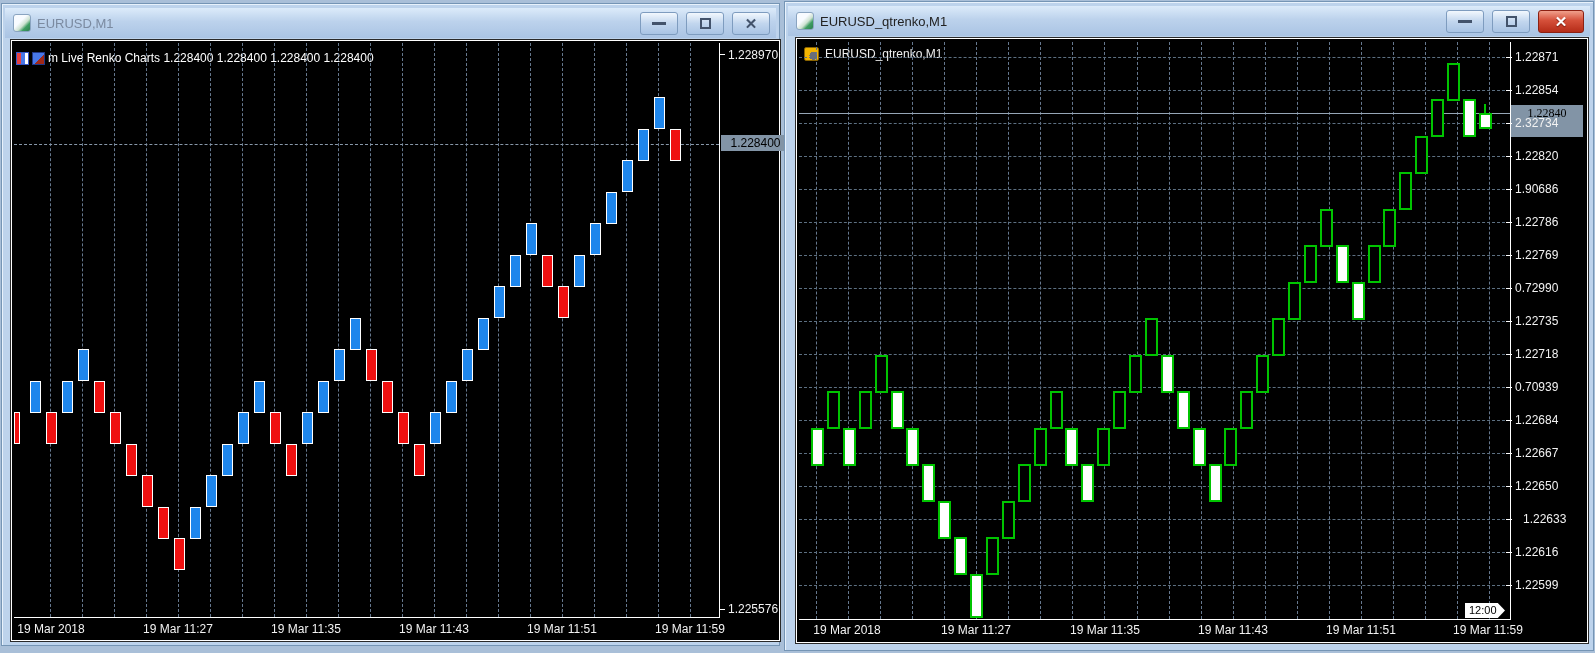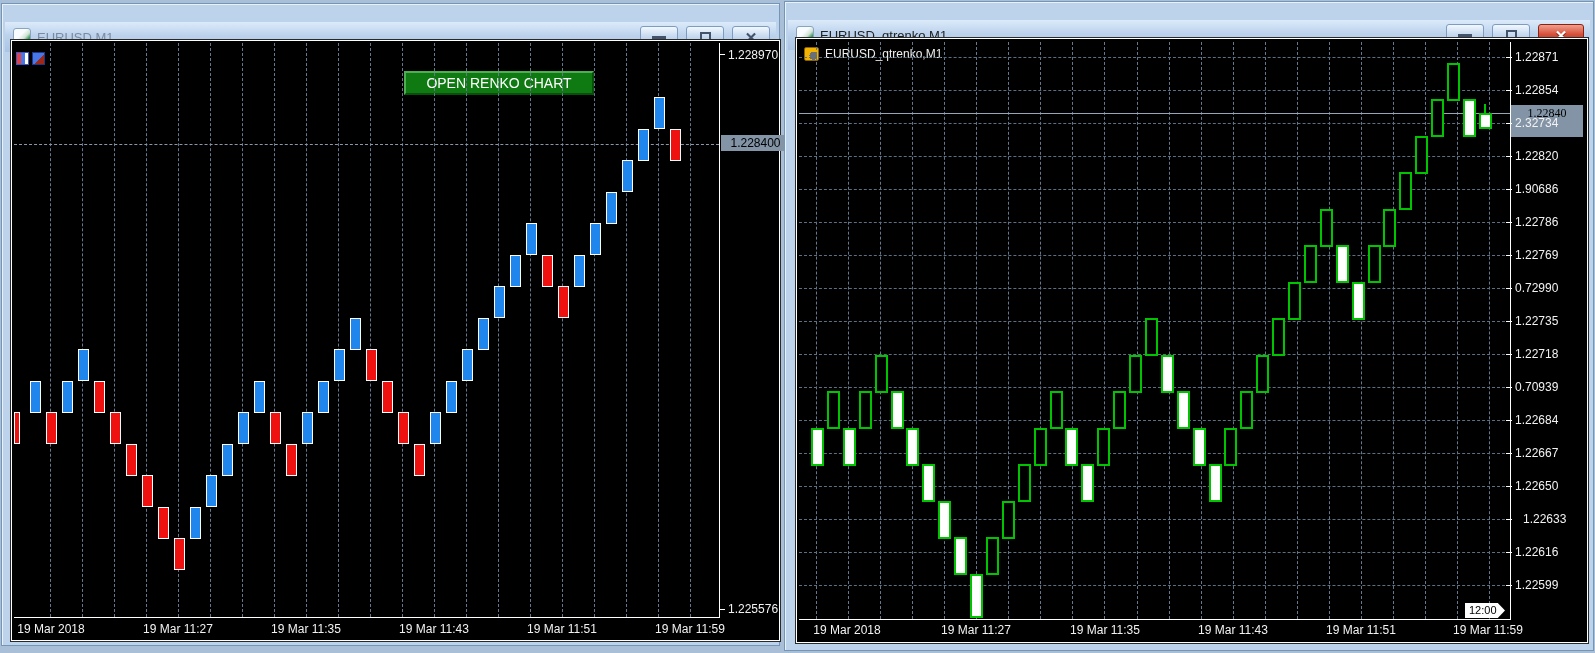--- a/index.html
+++ b/index.html
@@ -1,19 +1,19 @@
 <!DOCTYPE html>
 <html><head>
 <meta charset="utf-8">
 <style>
   * { margin:0; padding:0; box-sizing:border-box; }
   html,body { width:1595px; height:653px; overflow:hidden; background:#a9bfd8; font-family:"Liberation Sans", sans-serif; }
 
   .window { position:absolute; background:#bdd3ec; border:1px solid #7595b5; box-shadow: inset 1px 1px 0 #e8f2fc; }
-  .titlebar { position:absolute; left:3px; right:3px; top:18px; height:30px;
+  .titlebar { position:absolute; left:3px; right:3px; top:4px; height:30px;
     background:linear-gradient(#dcebfa,#bcd2ec 45%,#aac4e4); display:flex; align-items:center; }
   .title-icon { width:18px; height:18px; margin:0 6px 0 8px; border:1px solid #8aa4c0; border-radius:3px;
     background:linear-gradient(135deg,#f8fbff 40%,#cfe2d2 60%, #3f9e63 75%, #2d7f4e); }
   .title-text { font-size:13px; }
   .winbtns { position:absolute; right:6px; top:4px; display:flex; gap:8px; }
   .wbtn { width:38px; height:23px; border:1px solid #7e9cbf; border-radius:3px;
     background:linear-gradient(#f2f8fe,#c2d6ee 50%,#a9c4e4); display:flex; align-items:center; justify-content:center; }
   .wbtn .bar { width:14px; height:3px; background:#43536b; }
   .wbtn .sq { width:11px; height:11px; border:2px solid #43536b; background:transparent; }
   .wbtn .x { font-size:15px; font-weight:bold; color:#43536b; line-height:1; }
@@ -75,22 +75,22 @@
         </div>
       <div class="wbtn">
           <div class="x">✕</div>
         </div>
     </div>
   </div>
   <div class="chartbox" id="chart1" style="left:9px; top:36px; width:769px; height:601px;">
     <div class="ind-row" style="left:4px; top:8px; height:18px;">
       <div class="ic ic-table"></div>
       <div class="ic ic-objects"></div>
-    </div>
-    <div class="greenbtn" style="left:392px; top:30px; width:190px; height:24px;">OPEN RENKO CHART</div>
+      <span>m Live Renko Charts 1.228400 1.228400 1.228400 1.228400</span>
+    </div>
     <div id="plot1" style="position:absolute; left:2px; top:2px; width:705px; height:574px;">
         <div class="vline" style="left: 36px; top: 0px; height: 574px;"></div>
         <div class="vline" style="left: 68px; top: 0px; height: 574px;"></div>
         <div class="vline" style="left: 100px; top: 0px; height: 574px;"></div>
         <div class="vline" style="left: 132px; top: 0px; height: 574px;"></div>
         <div class="vline" style="left: 164px; top: 0px; height: 574px;"></div>
         <div class="vline" style="left: 196px; top: 0px; height: 574px;"></div>
         <div class="vline" style="left: 228px; top: 0px; height: 574px;"></div>
         <div class="vline" style="left: 260px; top: 0px; height: 574px;"></div>
         <div class="vline" style="left: 292px; top: 0px; height: 574px;"></div>

